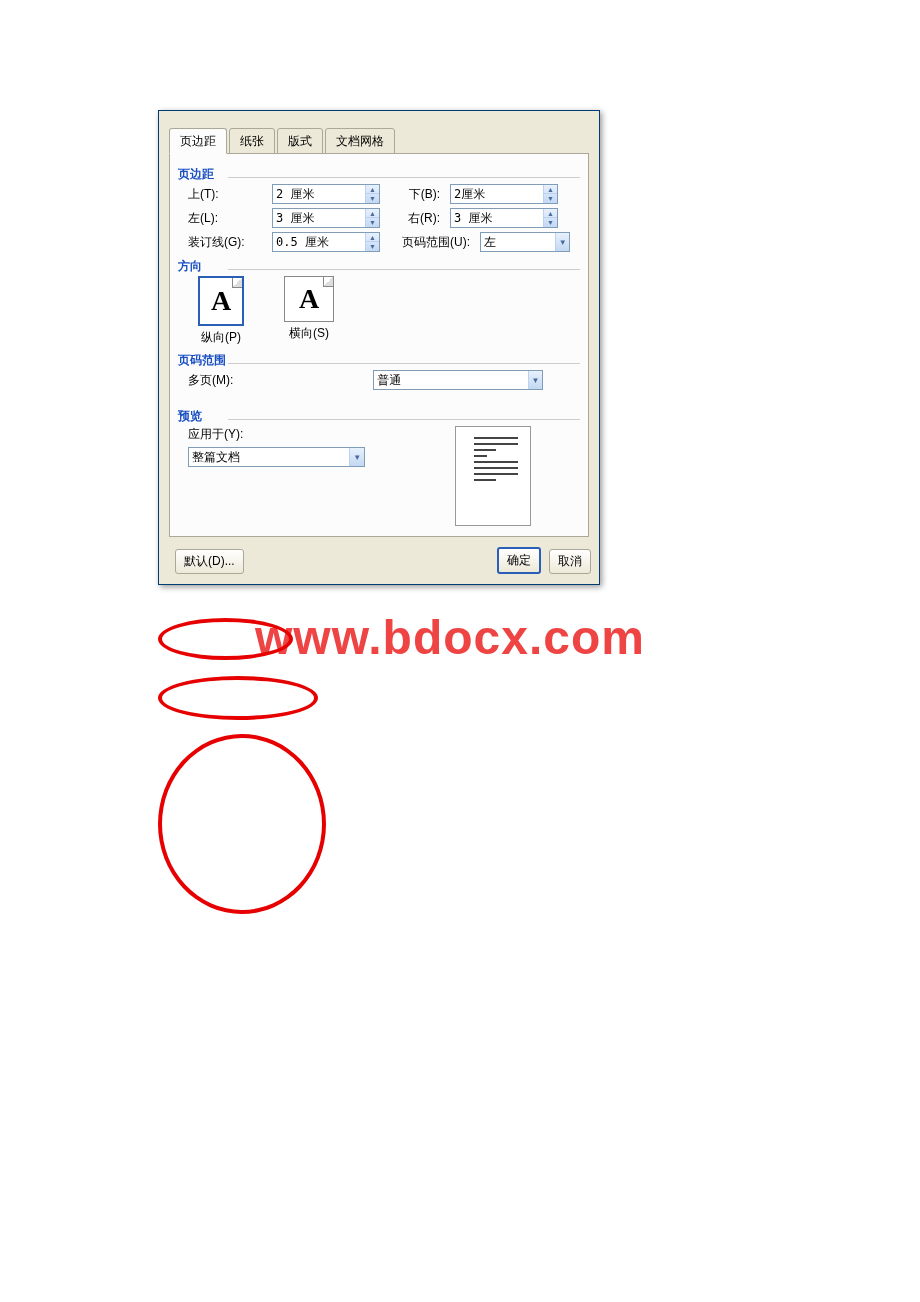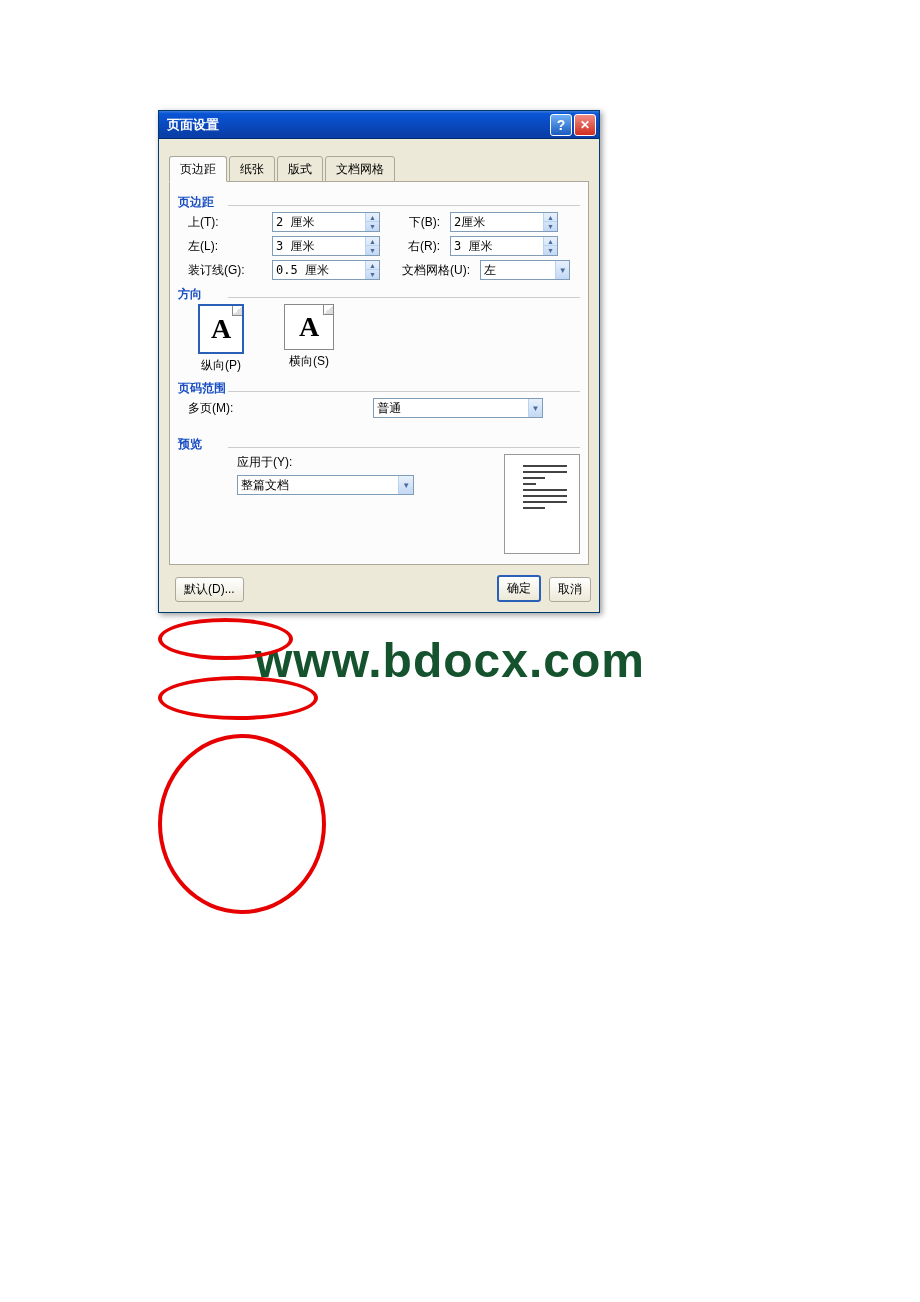--- a/index.html
+++ b/index.html
@@ -219,21 +219,20 @@
       align-items: center;
       padding-left: 10px;
       gap: 140px;
       margin-top: 4px;
     }
     .preview-box {
       display: flex;
       padding-left: 10px;
       margin-top: 4px;
       gap: 90px;
-      justify-content: flex-end;
     }
     .apply-col { display: flex; flex-direction: column; gap: 4px; }
     .preview-page {
       width: 76px;
       height: 100px;
       background: #fff;
       border: 1px solid #999;
       padding: 10px 12px 10px 18px;
       display: flex;
       flex-direction: column;
@@ -257,47 +256,41 @@
     }
     .btn.default-btn { padding: 3px 8px; }
     .btn.ok { border: 2px solid #2a5fb8; }
     .footer .spacer { flex: 1; }
     .footer .btn { margin-left: 8px; }
     .watermark {
       position: absolute;
       left: 255px;
       top: 610px;
       font-size: 48px;
-      color: #14532d;
+      color: #ef4444;
       font-weight: bold;
       font-family: Arial, sans-serif;
       letter-spacing: 1px;
       pointer-events: none;
-      margin-top: 23px;
     }
     .anno {
       position: absolute;
       border: 4px solid #e60000;
       border-radius: 50%;
       pointer-events: none;
     }
     .anno1 { left: 158px; top: 618px; width: 135px; height: 42px; }
     .anno2 { left: 158px; top: 676px; width: 160px; height: 44px; }
     .anno3 { left: 158px; top: 734px; width: 168px; height: 180px; }
     .lbl { font-size: 12px; }
   </style>
 </head>
 <body>
 
 <div class="dialog">
-  <div class="titlebar">
-    <span class="titlebar-text">页面设置</span>
-    <div class="titlebar-btn help-btn">?</div>
-    <div class="titlebar-btn close-btn">✕</div>
-  </div>
 
   <div class="dialog-body">
     <div class="tabs">
       <div class="tab active">页边距</div>
       <div class="tab">纸张</div>
       <div class="tab">版式</div>
       <div class="tab">文档网格</div>
     </div>
 
     <div class="tab-panel">
@@ -343,21 +336,21 @@
 
         <div class="gutter-row">
           <span class="lbl">装订线(G):</span>
           <div class="spin-input">
             <input value="0.5 厘米" style="">
             <div class="spin-btns">
               <div class="spin-up">▲</div>
               <div class="spin-down">▼</div>
             </div>
           </div>
-          <span class="lbl" style="text-align:right;padding-right:6px">文档网格(U):</span>
+          <span class="lbl" style="text-align:right;padding-right:6px">页码范围(U):</span>
           <div class="dropdown">
             <input value="左" style="">
             <div class="drop-btn">▼</div>
           </div>
         </div>
       </div>
 
       <div class="fieldset">
         <span class="legend">方向</span>
         <div class="field-line"></div>

